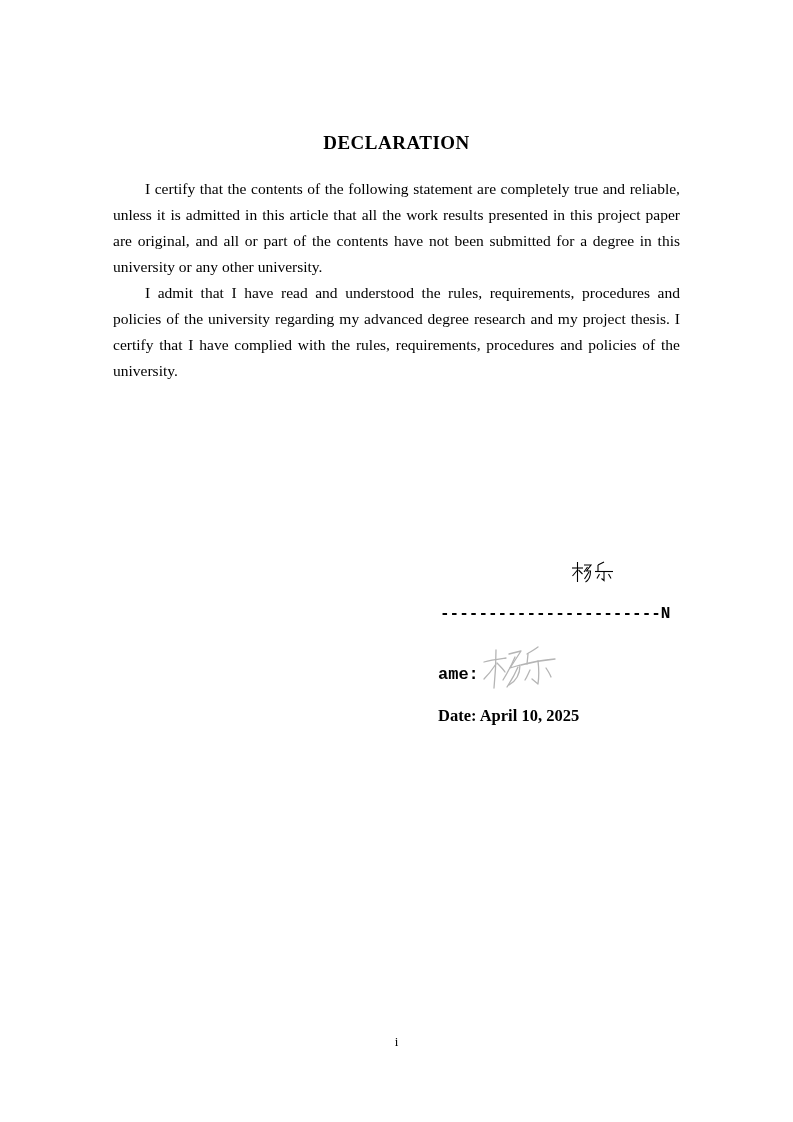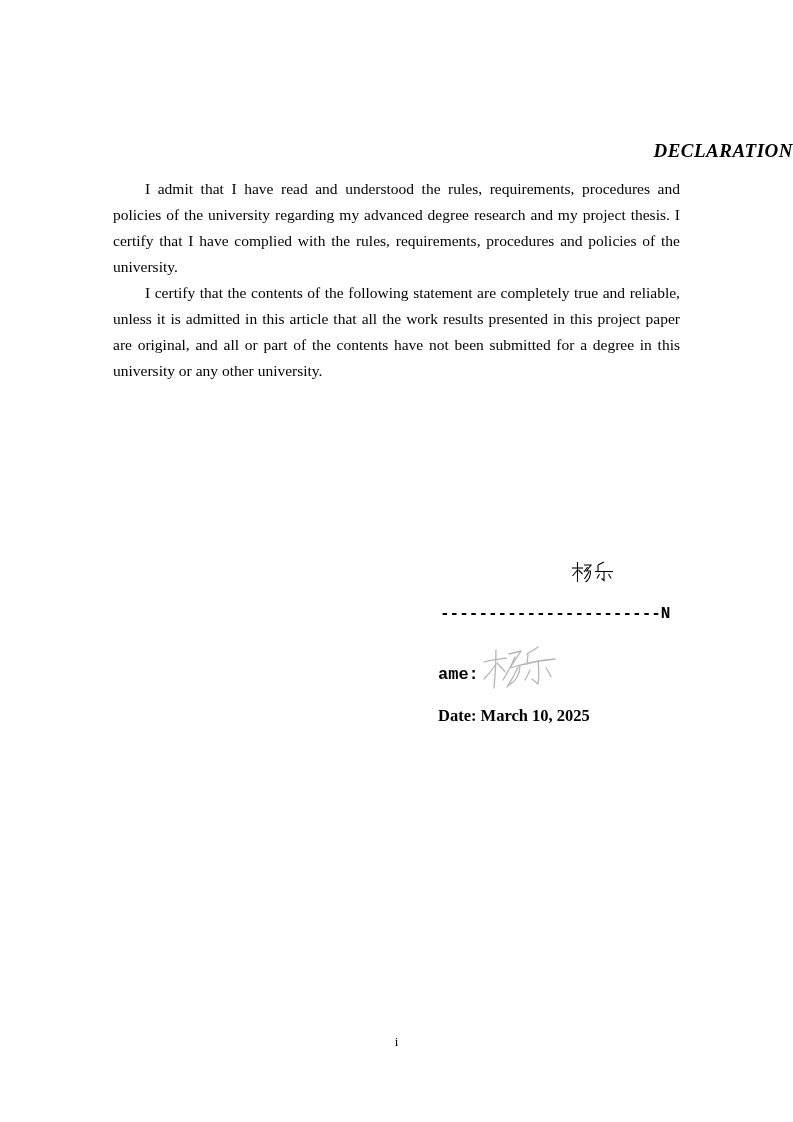--- a/index.html
+++ b/index.html
@@ -7,28 +7,27 @@
     position: relative;
     width: 793px;
     height: 1122px;
     background: #ffffff;
     color: #000000;
     font-family: "Liberation Serif", serif;
     overflow: hidden;
   }
   .doc-title {
     position: absolute;
-    top: 140px;
+    top: 132px;
     left: 0;
     width: 100%;
-    text-align: right;
+    text-align: center;
     font-size: 19px;
     font-weight: bold;
     letter-spacing: 0.5px;
-    font-style: italic;
   }
   .body-text {
     position: absolute;
     top: 176px;
     left: 113px;
     width: 567px;
     font-size: 15.5px;
     line-height: 26px;
     text-align: justify;
   }
@@ -81,22 +80,22 @@
   svg .hand { stroke: #b5b5b5; stroke-width: 1.3; fill: none; stroke-linecap: round; stroke-linejoin: round; }
 </style>
 </head>
 <body>
 
 <div class="page">
 
   <div class="doc-title">DECLARATION</div>
 
   <div class="body-text">
+    <p>I certify that the contents of the following statement are completely true and reliable, unless it is admitted in this article that all the work results presented in this project paper are original, and all or part of the contents have not been submitted for a degree in this university or any other university.</p>
     <p>I admit that I have read and understood the rules, requirements, procedures and policies of the university regarding my advanced degree research and my project thesis. I certify that I have complied with the rules, requirements, procedures and policies of the university.</p>
-    <p>I certify that the contents of the following statement are completely true and reliable, unless it is admitted in this article that all the work results presented in this project paper are original, and all or part of the contents have not been submitted for a degree in this university or any other university.</p>
   </div>
 
   <svg class="typed-name-svg" width="42" height="22" viewBox="0 0 42 22" role="img" aria-label="杨乐">
 
     <path class="ink" d="M6.5,1 V21"></path>
     <path class="ink" d="M1,7 H12"></path>
     <path class="ink" d="M6.5,9 L1.5,15"></path>
     <path class="ink" d="M7.5,9 L11.5,13"></path>
     <path class="ink" d="M13,4 H20 L15.5,10 H19.5 C19.5,15.5 18,19 14.5,21"></path>
     <path class="ink" d="M16.5,6 L13,11"></path>
@@ -125,17 +124,17 @@
     <path class="hand" d="M36,23 C33,30 29,37 25,43"></path>
 
     <path class="hand" d="M56,3 C52,6 48,8 45,10"></path>
     <path class="hand" d="M46,10 L45,20"></path>
     <path class="hand" d="M39,21 C50,18 62,16 73,15"></path>
     <path class="hand" d="M56,17 C57,25 57,33 56,40 L50,35"></path>
     <path class="hand" d="M48,26 C46,30 45,33 43,36"></path>
     <path class="hand" d="M64,24 C66,27 68,30 69,33"></path>
   </svg>
 
-  <div class="date-line">Date: March 10, 2025</div>
+  <div class="date-line">Date: April 10, 2025</div>
 
   <div class="page-number">i</div>
 
 </div>
 
 </body></html>

